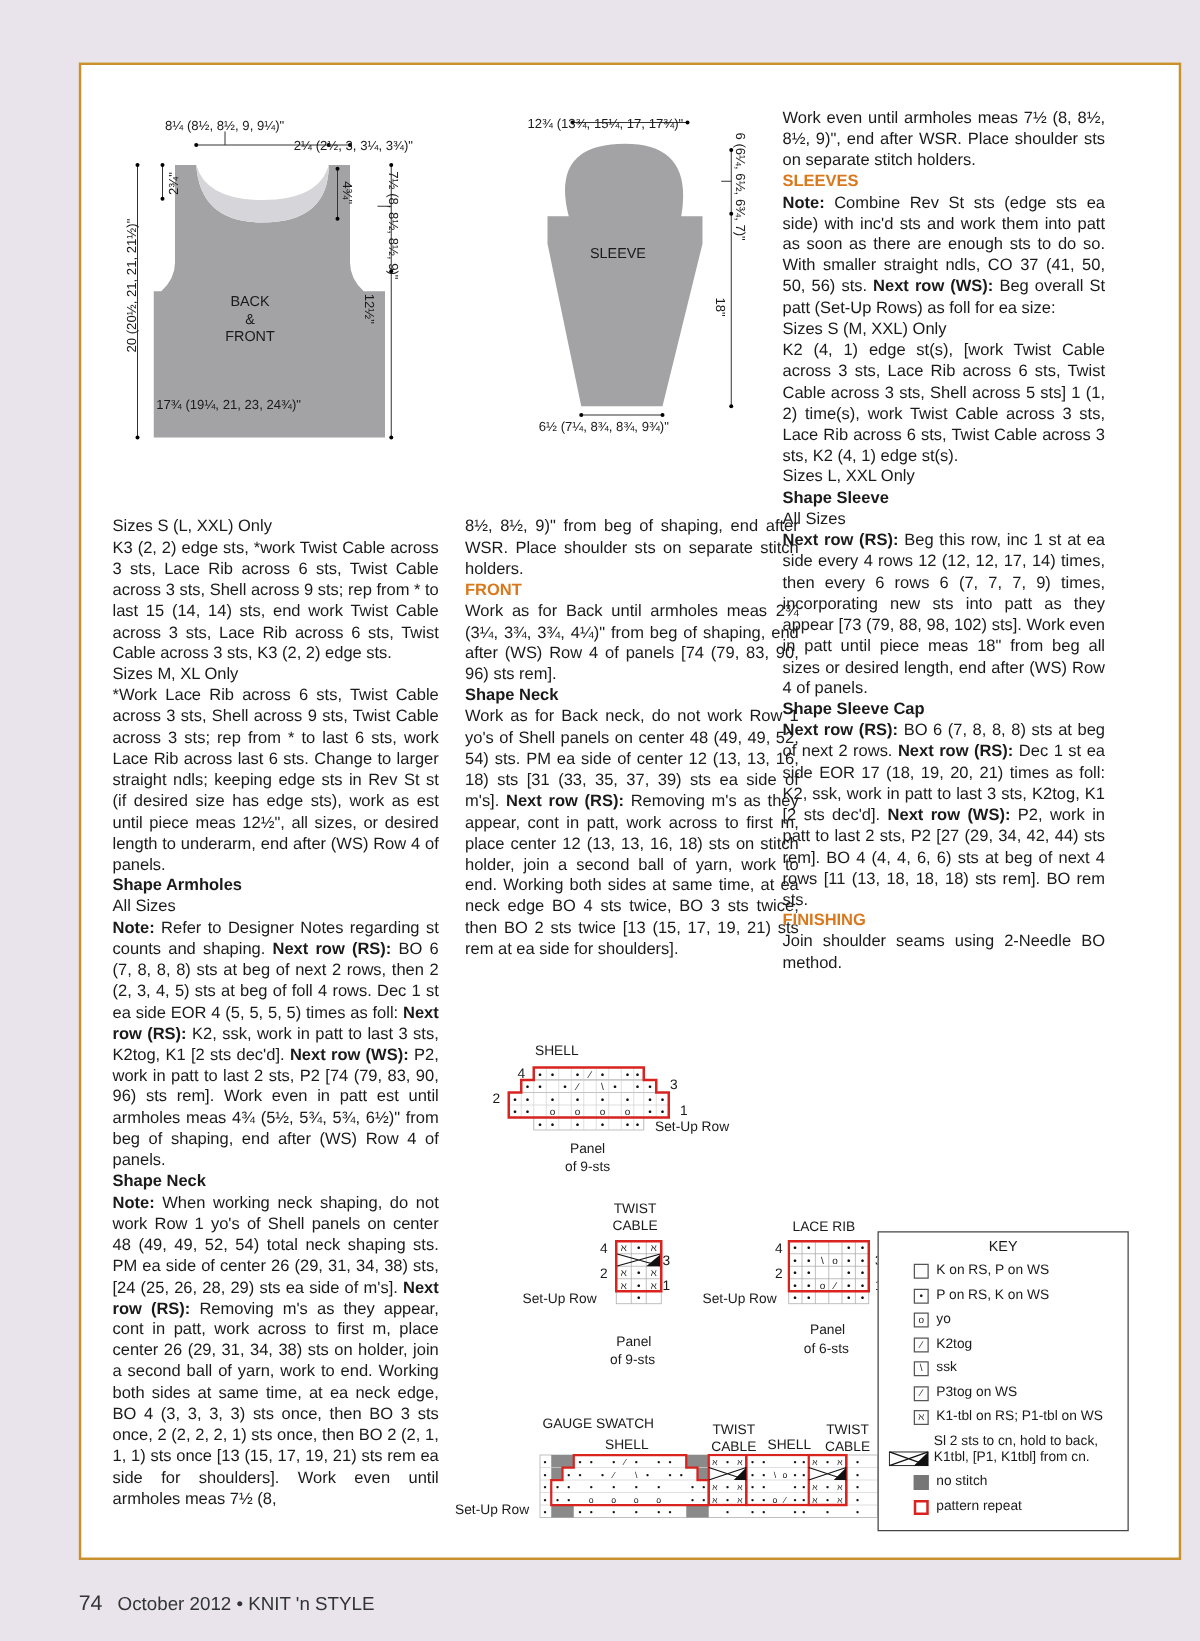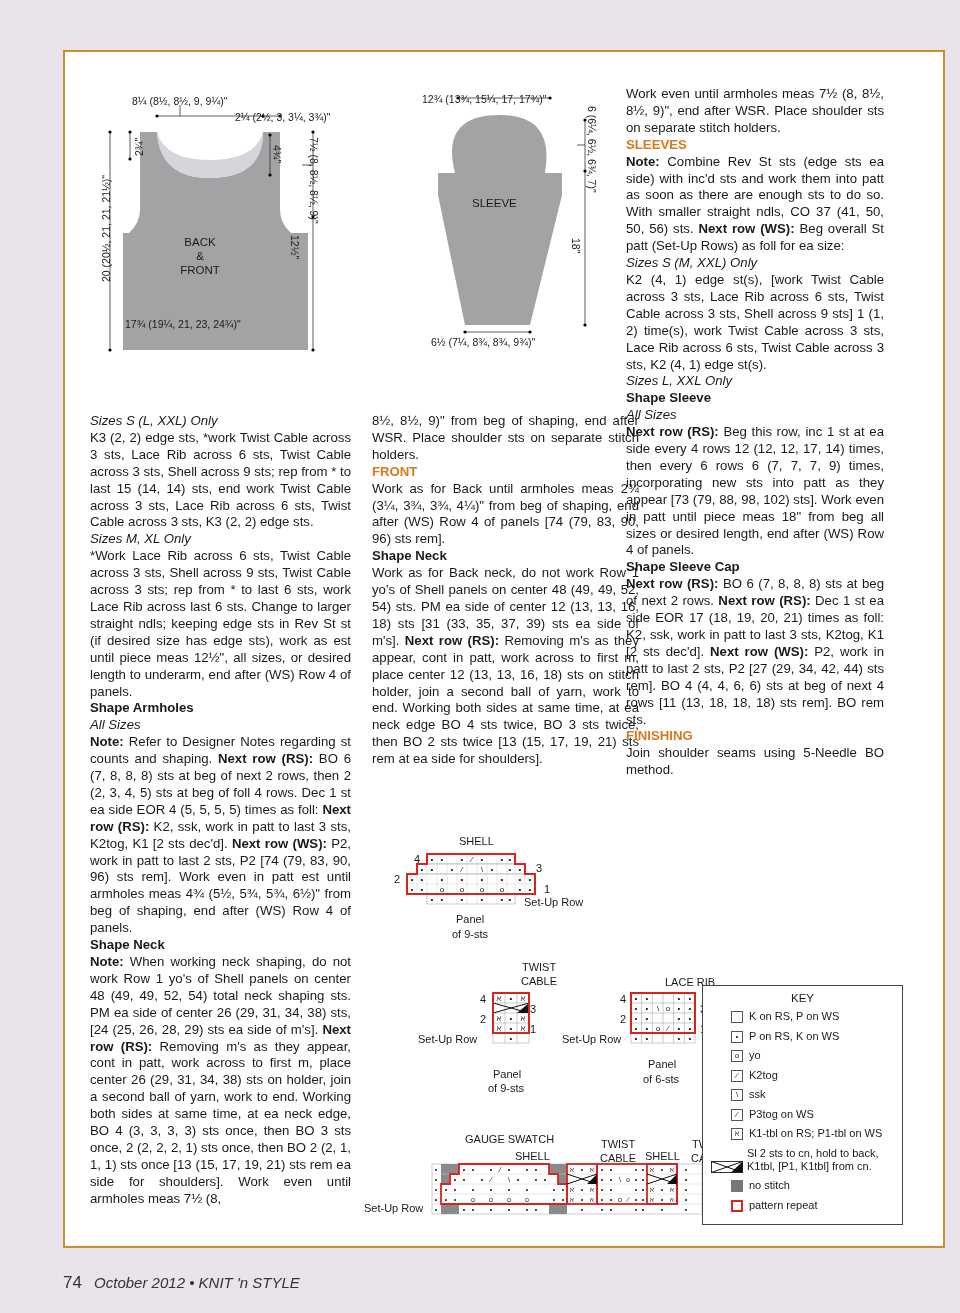--- a/index.html
+++ b/index.html
@@ -1,29 +1,29 @@
 <!DOCTYPE html>
 <html><head>
 <meta charset="utf-8">
 <style>
   html,body{margin:0;padding:0;}
   body{width:960px;height:1313px;background:#e9e4ec;position:relative;overflow:hidden;font-family:"Liberation Sans",sans-serif;color:#1a1a1a;}
   .frame{position:absolute;left:63px;top:50px;width:882px;height:1198px;background:#fff;border:2px solid #c9912e;box-sizing:border-box;}
   .col{position:absolute;font-size:13.2px;line-height:16.9px;text-align:justify;}
   .col p{margin:0;}
   .col .hd{font-weight:bold;}
-  .col .it{font-style:italic;}
+  .col .it{}
   .col .sec{color:#d9781c;font-weight:bold;}
   .col b{font-weight:bold;}
   .footer{position:absolute;left:63px;top:1273px;font-size:15px;color:#333;}
   .footer .num{font-size:17px;margin-right:8px;}
-  .footer .pub{font-style:italic;text-align:right;}
+  .footer .pub{text-align:right;}
   .diag-label{position:absolute;font-size:10.5px;white-space:nowrap;color:#1a1a1a;}
   .vlabel{position:absolute;font-size:10.5px;white-space:nowrap;transform-origin:left top;}
-  .chart-title{position:absolute;font-size:11px;text-align:center;white-space:nowrap;margin-left:31px;}
+  .chart-title{position:absolute;font-size:11px;text-align:center;white-space:nowrap;}
   .chart-num{position:absolute;font-size:11px;}
   .key{position:absolute;left:702px;top:985px;width:201px;height:240px;border:1.5px solid #444;box-sizing:border-box;background:#fff;}
   .key .ttl{text-align:center;font-size:11.5px;margin-top:6px;margin-bottom:6px;}
   .key .row{display:flex;align-items:flex-end;font-size:11px;line-height:13px;margin:0 0 6.5px 0;}
   .key .sym{width:12px;height:12px;border:1px solid #555;box-sizing:border-box;margin:0 6px 0 28px;flex:none;font-size:8px;line-height:10px;text-align:center;}
 </style>
 </head>
 <body>
 
 <div class="frame"></div>
@@ -114,29 +114,29 @@
   <p>Work as for Back until armholes meas 2¾ (3¼, 3¾, 3¾, 4¼)" from beg of shaping, end after (WS) Row 4 of panels [74 (79, 83, 90, 96) sts rem].</p>
   <p class="hd">Shape Neck</p>
   <p><span>Work as for Back neck, do not work Row 1 yo's of Shell panels on center 48 (49, 49, 52, 54) sts. PM ea side of center 12 (13, 13, 16, 18) sts [31 (33, 35, 37, 39) sts ea side of m's]. </span><b>Next row (RS):</b><span> Removing m's as they appear, cont in patt, work across to first m, place center 12 (13, 13, 16, 18) sts on stitch holder, join a second ball of yarn, work to end. Working both sides at same time, at ea neck edge BO 4 sts twice, BO 3 sts twice, then BO 2 sts twice [13 (15, 17, 19, 21) sts rem at ea side for shoulders].</span></p>
 </div>
 
 <div class="col" style="left:626px;top:86px;width:258px">
   <p>Work even until armholes meas 7½ (8, 8½, 8½, 9)", end after WSR. Place shoulder sts on separate stitch holders.</p>
   <p class="sec">SLEEVES</p>
   <p><b>Note:</b><span> Combine Rev St sts (edge sts ea side) with inc'd sts and work them into patt as soon as there are enough sts to do so. With smaller straight ndls, CO 37 (41, 50, 50, 56) sts. </span><b>Next row (WS):</b><span> Beg overall St patt (Set-Up Rows) as foll for ea size:</span></p>
   <p class="it">Sizes S (M, XXL) Only</p>
-  <p>K2 (4, 1) edge st(s), [work Twist Cable across 3 sts, Lace Rib across 6 sts, Twist Cable across 3 sts, Shell across 9 sts] 1 (1, 2) time(s), work Twist Cable across 3 sts, Lace Rib across 6 sts, Twist Cable across 3 sts, K2 (4, 1) edge st(s).</p>
+  <p>K2 (4, 1) edge st(s), [work Twist Cable across 3 sts, Lace Rib across 6 sts, Twist Cable across 3 sts, Shell across 5 sts] 1 (1, 2) time(s), work Twist Cable across 3 sts, Lace Rib across 6 sts, Twist Cable across 3 sts, K2 (4, 1) edge st(s).</p>
   <p class="it">Sizes L, XXL Only</p>
   <p class="hd">Shape Sleeve</p>
   <p class="it">All Sizes</p>
   <p><b>Next row (RS):</b><span> Beg this row, inc 1 st at ea side every 4 rows 12 (12, 12, 17, 14) times, then every 6 rows 6 (7, 7, 7, 9) times, incorporating new sts into patt as they appear [73 (79, 88, 98, 102) sts]. Work even in patt until piece meas 18" from beg all sizes or desired length, end after (WS) Row 4 of panels.</span></p>
   <p class="hd">Shape Sleeve Cap</p>
   <p><b>Next row (RS):</b><span> BO 6 (7, 8, 8, 8) sts at beg of next 2 rows. </span><b>Next row (RS):</b><span> Dec 1 st ea side EOR 17 (18, 19, 20, 21) times as foll: K2, ssk, work in patt to last 3 sts, K2tog, K1 [2 sts dec'd]. </span><b>Next row (WS):</b><span> P2, work in patt to last 2 sts, P2 [27 (29, 34, 42, 44) sts rem]. BO 4 (4, 4, 6, 6) sts at beg of next 4 rows [11 (13, 18, 18, 18) sts rem]. BO rem sts.</span></p>
   <p class="sec">FINISHING</p>
-  <p>Join shoulder seams using 5-Needle BO method.</p>
+  <p>Join shoulder seams using 2-Needle BO method.</p>
 </div>
 
 <div>
   <div class="chart-title" style="left:428px;top:835px">SHELL</div>
   <svg style="position:absolute;left:405px;top:852px" width="135" height="60">
     <g stroke="#aaa" stroke-width="0.6" fill="#fff">
       <rect x="22" y="2" width="88" height="10"></rect>
         <rect x="12" y="12" width="108" height="10"></rect>
       <rect x="2" y="22" width="128" height="20"></rect>
         <rect x="22" y="42" width="88" height="10"></rect>

